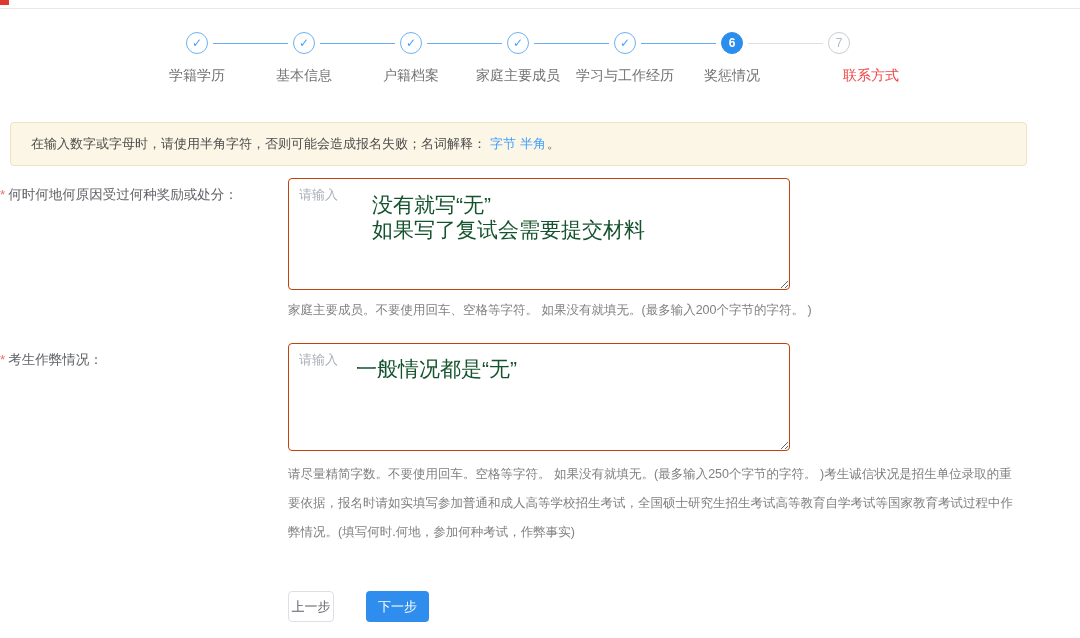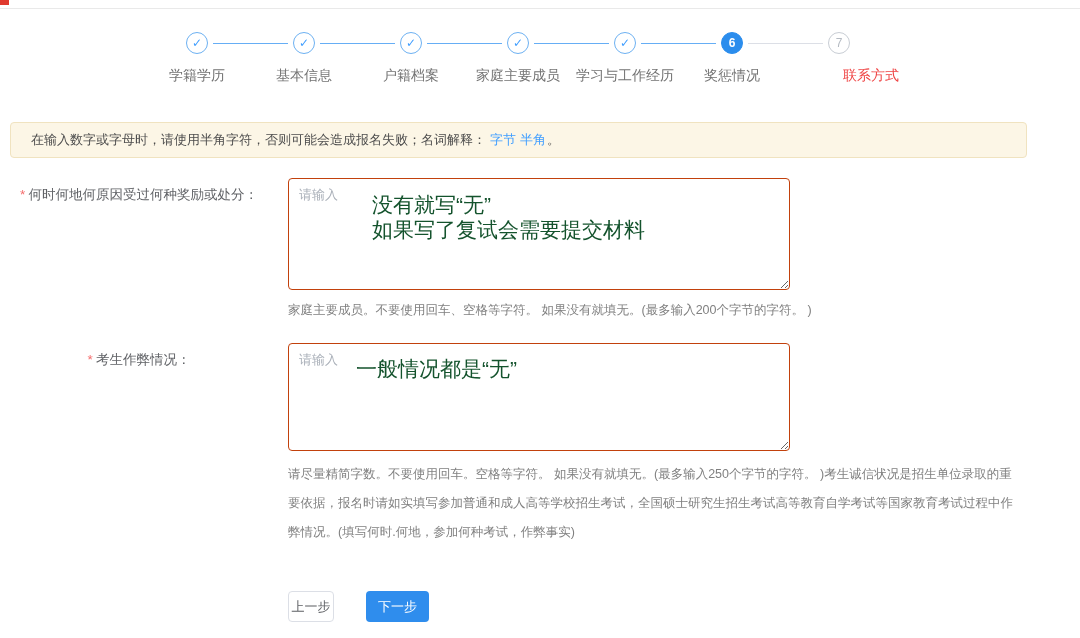--- a/index.html
+++ b/index.html
@@ -26,31 +26,31 @@
   .step.active .circle { border: 1px solid #2b8ded; background: #2b8ded; color: #fff; font-weight: bold; }
   .step.pending .circle{ border: 1px solid #c8cdd4; color: #b4bac2; }
   .step-label { margin-top: 13px; font-size: 14px; color: #737373; white-space: nowrap; }
   .step.pending .step-label { color: #ef4444; text-align: right; }
   .connector { position: absolute; top: 43px; height: 1px; width: 75px; }
   .connector.done { background: #5fa; background: #66aef5; }
   .connector.pending { background: #dcdfe6; }
 
   
   .notice {
-    position: absolute; left: 10px; top: 122px; width: 1017px; height: 36px;
+    position: absolute; left: 10px; top: 122px; width: 1017px; height: 44px;
     background: #fcf6e6; border: 1px solid #f0e3c0; border-radius: 4px;
     display: flex; align-items: center; padding-left: 20px;
     font-size: 13px; color: #4d4d4d;
   }
   .notice a { color: #409eff; text-decoration: none; margin-left: 4px; }
   .notice .suffix { margin-left: 1px; }
 
   
   .field-label {
-    position: absolute; left: 0; width: 278px; text-align: center;
+    position: absolute; left: 0; width: 278px; text-align: left;
     font-size: 13.5px; color: #606266;
   }
   .required { color: #f56c6c; margin-right: 3px; }
   textarea {
     position: absolute; left: 288px; width: 502px;
     border: 1px solid #c2410c; border-radius: 4px;
     padding: 7px 10px; font-size: 13px; color: #333;
     font-family: "Liberation Sans", "DejaVu Sans", sans-serif;
     resize: both; outline: none; background: #fff;
   }

